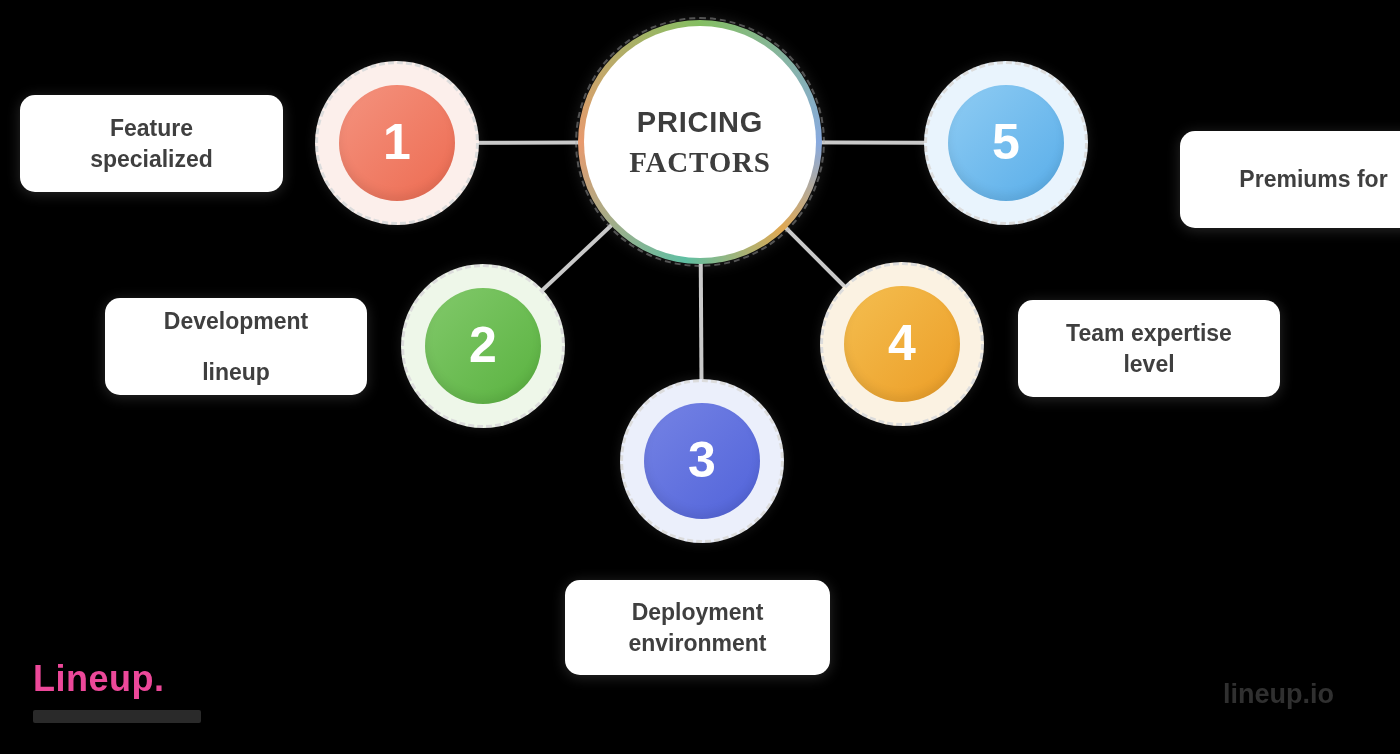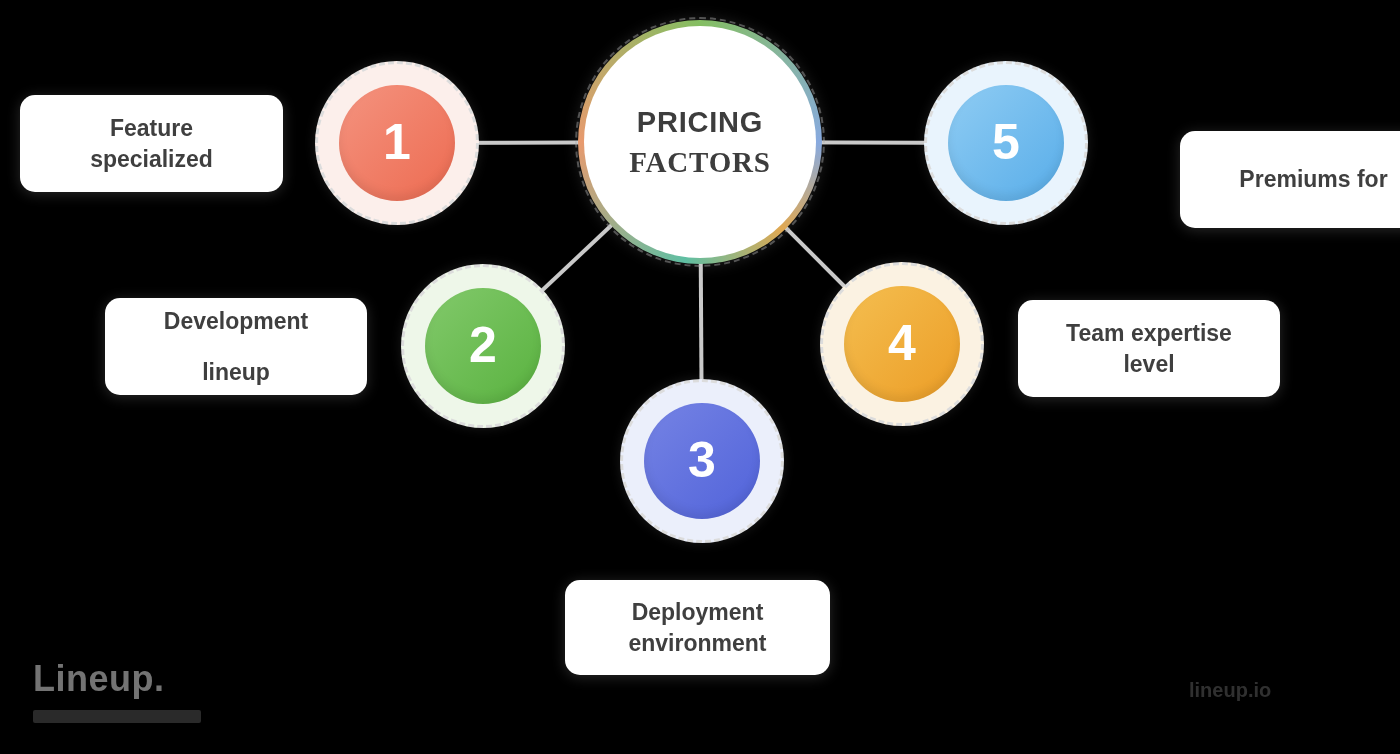--- a/index.html
+++ b/index.html
@@ -53,23 +53,23 @@
     position:absolute; background:#ffffff; border-radius:15px;
     display:flex; flex-direction:column; align-items:center; justify-content:center;
     box-shadow:0 2px 14px rgba(120,120,120,0.35);
   }
   .card-line {
     font-size:23px; font-weight:bold; color:#3f3f3f; line-height:31px;
     text-align:center; white-space:nowrap;
   }
 
   
-  .wm-left  { position:absolute; left:33px;  top:658px; color:#737373; font-size:36px; font-weight:bold; letter-spacing:0.5px; }
+  .wm-left  { position:absolute; left:33px;  top:658px; color:#ec4899; font-size:36px; font-weight:bold; letter-spacing:0.5px; }
   .wm-tag   { position:absolute; left:33px;  top:710px; width:168px; height:13px; background:#2a2a2a; border-radius:2px; }
-  .wm-right { position:absolute; left:1189px; top:679px; color:#303030; font-size:20px; font-weight:bold; }
+  .wm-right { position:absolute; left:1223px; top:679px; color:#303030; font-size:27px; font-weight:bold; }
 </style>
 </head>
 <body style="background: rgb(0, 0, 0);">
 
 <div id="canvas">
 
   <svg id="connectors" width="1400" height="754">
     <line class="connector" x1="397" y1="143" x2="700" y2="142" stroke-width="4" stroke="#C9C9C9"></line>
     <line class="connector" x1="483" y1="346" x2="700" y2="142" stroke-width="4" stroke="#C9C9C9"></line>
     <line class="connector" x1="702" y1="461" x2="700" y2="142" stroke-width="4" stroke="#C9C9C9"></line>

